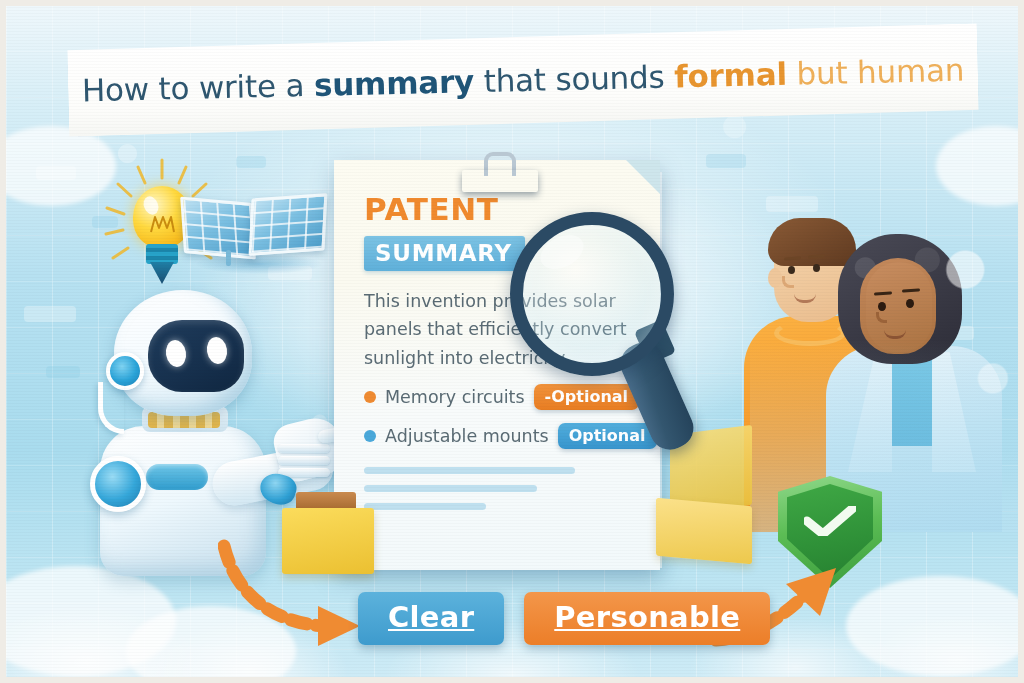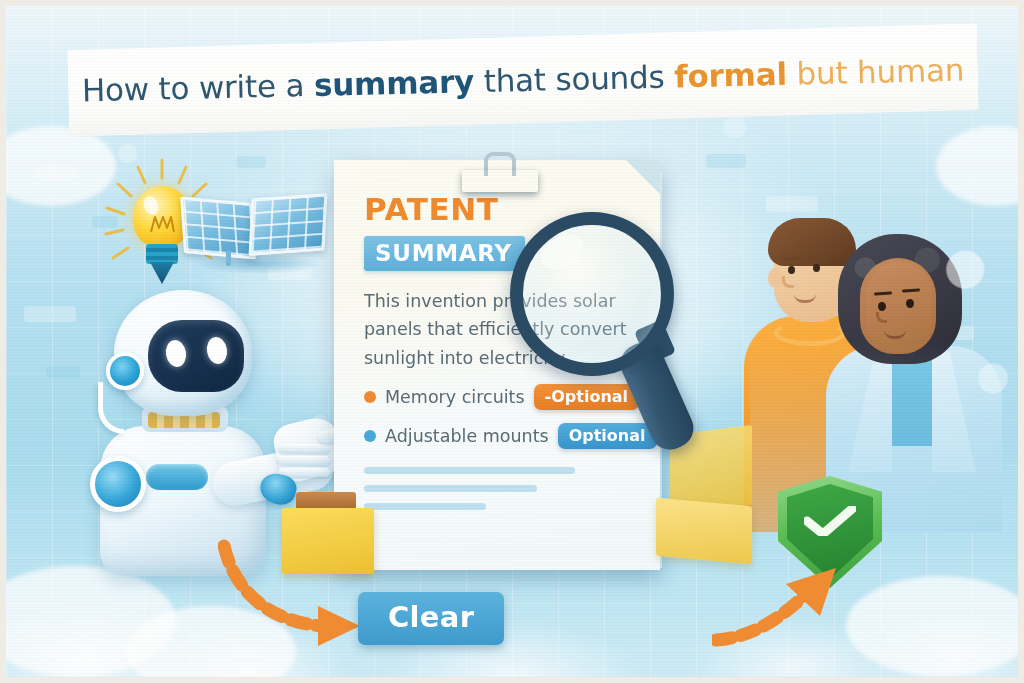--- a/index.html
+++ b/index.html
@@ -569,20 +569,21 @@
     z-index: 9;
   }
   .pill {
     font-family: "DejaVu Sans", sans-serif;
     font-size: 29px; font-weight: 600; letter-spacing: .3px;
     color: #ffffff;
     padding: 8px 30px 11px;
     border-radius: 7px;
     white-space: nowrap;
     box-shadow: 0 4px 10px rgba(45,90,120,.32);
+    text-decoration: underline;
   }
   .pill.blue   { background: linear-gradient(180deg,#5cb2dc,#3e9bcd); }
   .pill.orange { background: linear-gradient(180deg,#f3964a,#ec7e28); }
 
   
   .bottom-clouds {
     position: absolute; left: 0; right: 0; bottom: 0; height: 120px;
     background:
       radial-gradient(ellipse 16% 70% at 8% 88%, rgba(255,255,255,.85), rgba(255,255,255,0) 70%),
       radial-gradient(ellipse 14% 60% at 24% 95%, rgba(255,255,255,.75), rgba(255,255,255,0) 70%),
@@ -789,20 +790,21 @@
       <path d="M100 68 L142 88 L100 108 Z" fill="#ef8b32"></path>
     </svg>
 
     <svg class="arrow-right" viewBox="0 0 150 90">
       <path d="M4 74 C 34 72, 62 58, 92 30" fill="none" stroke="#ef8b32" stroke-width="13" stroke-linecap="round" stroke-dasharray="16 9"></path>
       <path d="M74 18 L124 2 L108 50 Z" fill="#ef8b32"></path>
     </svg>
 
     <div class="bottom-buttons">
       <div class="pill blue">Clear</div>
+      <div class="pill orange">Personable</div>
     </div>
 
     <div class="bottom-clouds"></div>
 
     <div class="title-banner">
       <div class="title-text">
         <span class="t-plain">How to write a </span><span class="t-summary">summary</span><span class="t-plain"> that sounds </span><span class="t-formal">formal</span><span class="t-human"> but human</span>
       </div>
     </div>
 

